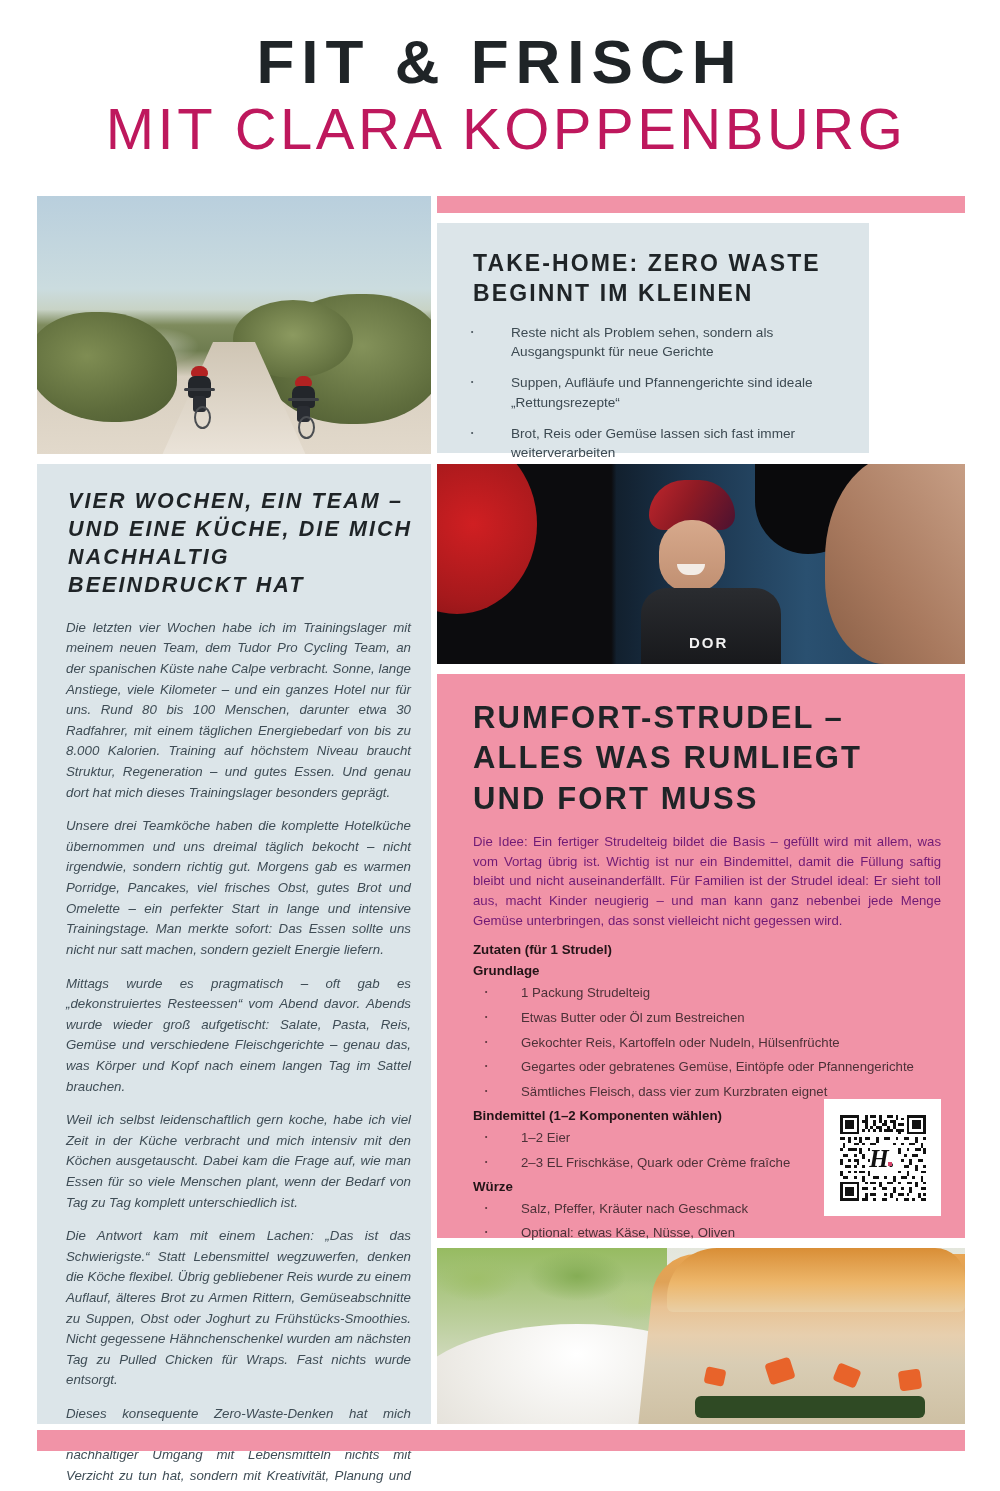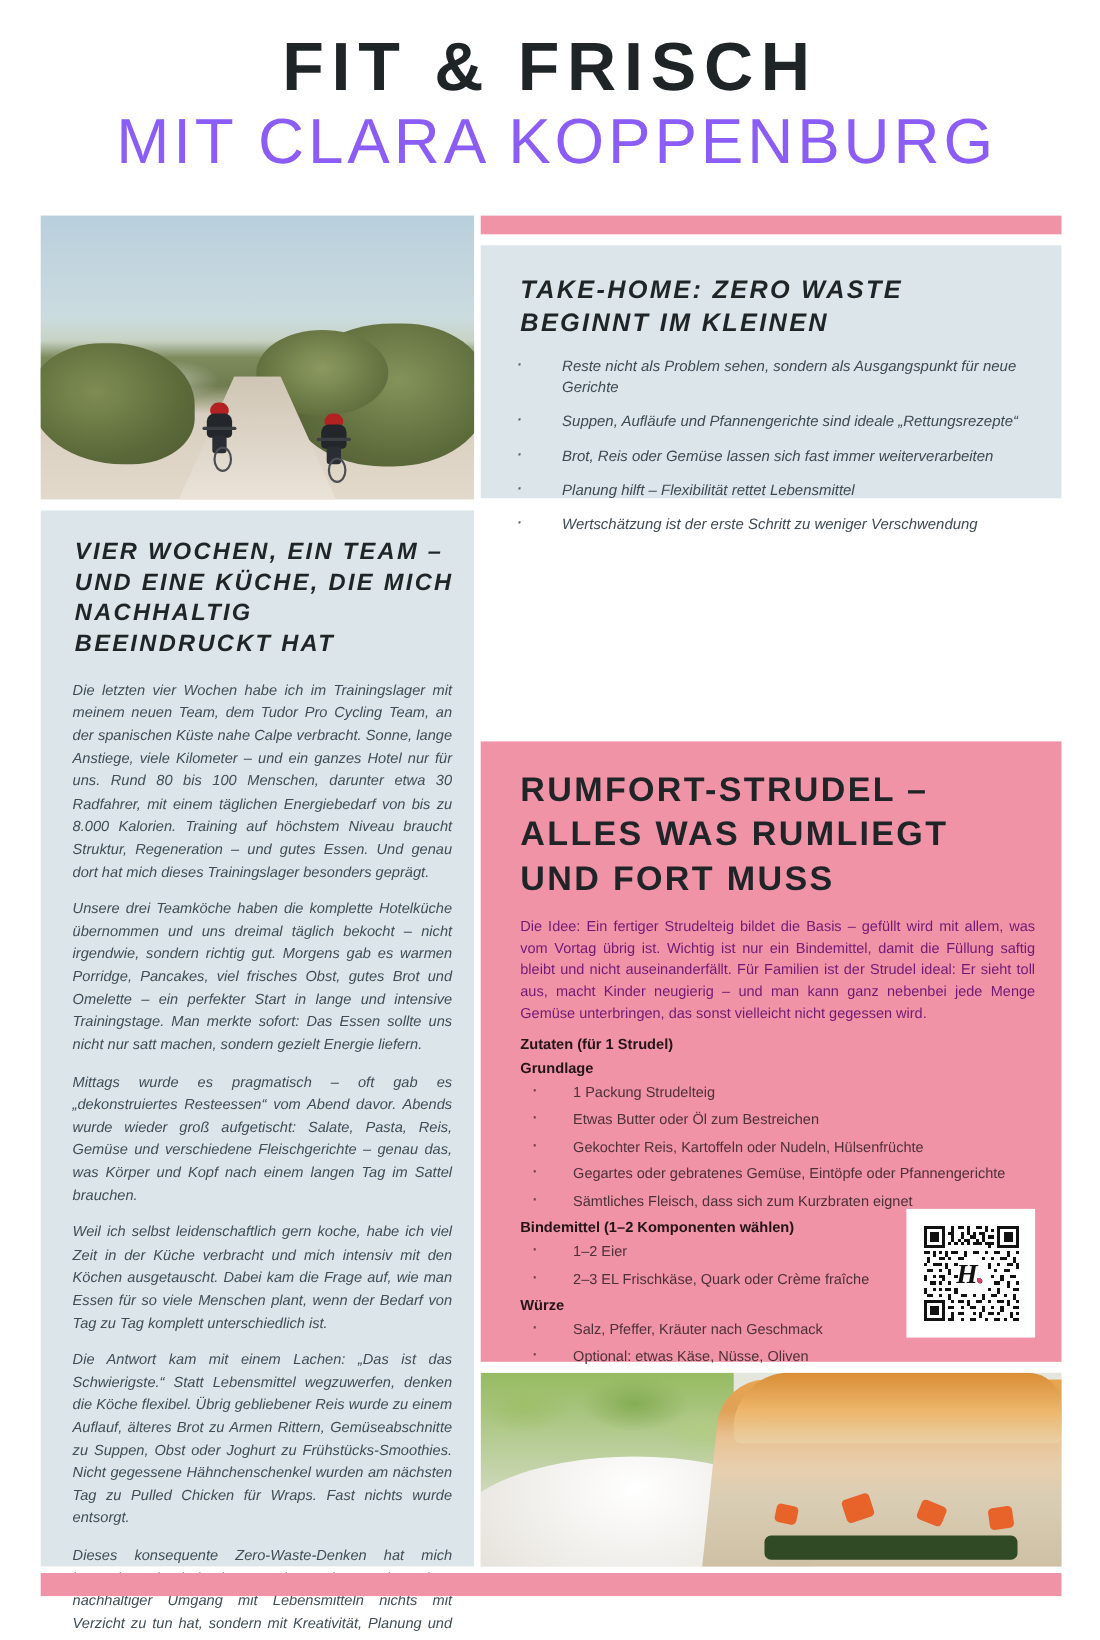--- a/index.html
+++ b/index.html
@@ -14,21 +14,21 @@
 
   
   .masthead{padding-top:30px;text-align:center;}
   .mh-line1{
     font-size:62px;font-weight:bold;letter-spacing:7px;
     color:#1f2427;line-height:1.02;
     font-family:"Liberation Sans", sans-serif;
   }
   .mh-line2{
     font-size:58px;font-weight:400;letter-spacing:3.5px;
-    color:#8b5cf6;line-height:1.05;margin-top:6px;
+    color:#be185d;line-height:1.05;margin-top:6px;
     font-family:"Liberation Sans", sans-serif;
     margin-left:12px;
   }
 
   
   .box{position:absolute;box-sizing:border-box;}
   .blue{background:#dce5e9;}
   .pink{background:#f193a7;}
 
   .rule-pink{position:absolute;background:#f193a7;}
@@ -227,21 +227,21 @@
     </div>
     <div class="rider r2">
       <div class="helmet"></div>
         <div class="torso"></div>
         <div class="bar"></div>
       <div class="legs"></div>
         <div class="wheel"></div>
     </div>
   </div>
 
-  <div class="box blue" style="left:437px;top:223px;width:528px;height:230px;padding:26px 22px 0 22px;font-style:italic;">
+  <div class="box blue" style="left:437px;top:223px;width:432px;height:230px;padding:26px 22px 0 22px;">
     <div class="hd hd-blue" style="margin:0 0 14px 14px;">TAKE-HOME: ZERO WASTE BEGINNT IM KLEINEN</div>
     <ul class="bl">
       <li>Reste nicht als Problem sehen, sondern als Ausgangspunkt für neue Gerichte</li>
       <li>Suppen, Aufläufe und Pfannengerichte sind ideale „Rettungsrezepte“</li>
       <li>Brot, Reis oder Gemüse lassen sich fast immer weiterverarbeiten</li>
       <li>Planung hilft – Flexibilität rettet Lebensmittel</li>
       <li>Wertschätzung ist der erste Schritt zu weniger Verschwendung</li>
     </ul>
   </div>
 
@@ -250,38 +250,48 @@
     <div style="padding:0 2px 0 11px;">
       <p class="body">Die letzten vier Wochen habe ich im Trainingslager mit meinem neuen Team, dem Tudor Pro Cycling Team, an der spanischen Küste nahe Calpe verbracht. Sonne, lange Anstiege, viele Kilometer – und ein ganzes Hotel nur für uns. Rund 80 bis 100 Menschen, darunter etwa 30 Radfahrer, mit einem täglichen Energiebedarf von bis zu 8.000 Kalorien. Training auf höchstem Niveau braucht Struktur, Regeneration – und gutes Essen. Und genau dort hat mich dieses Trainingslager besonders geprägt.</p>
       <p class="body">Unsere drei Teamköche haben die komplette Hotelküche übernommen und uns dreimal täglich bekocht – nicht irgendwie, sondern richtig gut. Morgens gab es warmen Porridge, Pancakes, viel frisches Obst, gutes Brot und Omelette – ein perfekter Start in lange und intensive Trainingstage. Man merkte sofort: Das Essen sollte uns nicht nur satt machen, sondern gezielt Energie liefern.</p>
       <p class="body">Mittags wurde es pragmatisch – oft gab es „dekonstruiertes Resteessen“ vom Abend davor. Abends wurde wieder groß aufgetischt: Salate, Pasta, Reis, Gemüse und verschiedene Fleischgerichte – genau das, was Körper und Kopf nach einem langen Tag im Sattel brauchen.</p>
       <p class="body">Weil ich selbst leidenschaftlich gern koche, habe ich viel Zeit in der Küche verbracht und mich intensiv mit den Köchen ausgetauscht. Dabei kam die Frage auf, wie man Essen für so viele Menschen plant, wenn der Bedarf von Tag zu Tag komplett unterschiedlich ist.</p>
       <p class="body">Die Antwort kam mit einem Lachen: „Das ist das Schwierigste.“ Statt Lebensmittel wegzuwerfen, denken die Köche flexibel. Übrig gebliebener Reis wurde zu einem Auflauf, älteres Brot zu Armen Rittern, Gemüseabschnitte zu Suppen, Obst oder Joghurt zu Frühstücks-Smoothies. Nicht gegessene Hähnchenschenkel wurden am nächsten Tag zu Pulled Chicken für Wraps. Fast nichts wurde entsorgt.</p>
       <p class="body">Dieses konsequente Zero-Waste-Denken hat mich besonders beeindruckt. Es hat mir gezeigt, dass nachhaltiger Umgang mit Lebensmitteln nichts mit Verzicht zu tun hat, sondern mit Kreativität, Planung und Wertschätzung. Ich bin aus diesem Trainingslager nicht nur fitter zurückgekommen, sondern auch mit vielen neuen Ideen für einen bewussteren Umgang mit Lebensmitteln.</p>
     </div>
   </div>
 
+  <div class="photo ph-portrait" style="left:437px;top:464px;width:528px;height:200px;">
+    <div class="redblob"></div>
+    <div class="darkarm"></div>
+    <div class="leg"></div>
+    <div class="helmet2"></div>
+    <div class="face"></div>
+    <div class="smile"></div>
+    <div class="jersey"></div>
+    <div class="tudor">DOR</div>
+  </div>
 
   <div class="box pink" style="left:437px;top:674px;width:528px;height:564px;padding:24px 22px 0 22px;">
     <div class="hd hd-pink" style="margin:0 0 13px 14px;">RUMFORT-STRUDEL – ALLES WAS RUMLIEGT UND FORT MUSS</div>
     <div style="padding:0 2px 0 14px;">
       <p class="pbody">Die Idee: Ein fertiger Strudelteig bildet die Basis – gefüllt wird mit allem, was vom Vortag übrig ist. Wichtig ist nur ein Bindemittel, damit die Füllung saftig bleibt und nicht auseinanderfällt. Für Familien ist der Strudel ideal: Er sieht toll aus, macht Kinder neugierig – und man kann ganz nebenbei jede Menge Gemüse unterbringen, das sonst vielleicht nicht gegessen wird.</p>
 
       <div class="sub">Zutaten (für 1 Strudel)</div>
 
       <div class="sub tight">Grundlage</div>
       <ul class="pl">
         <li>1 Packung Strudelteig</li>
         <li>Etwas Butter oder Öl zum Bestreichen</li>
       </ul>
 
       <ul class="pl">
         <li>Gekochter Reis, Kartoffeln oder Nudeln, Hülsenfrüchte</li>
         <li>Gegartes oder gebratenes Gemüse, Eintöpfe oder Pfannengerichte</li>
-        <li>Sämtliches Fleisch, dass sich zum Kurzbraten eignet</li>
+        <li>Sämtliches Fleisch, dass vier zum Kurzbraten eignet</li>
       </ul>
 
       <div class="sub tight">Bindemittel (1–2 Komponenten wählen)</div>
       <ul class="pl">
         <li>1–2 Eier</li>
         <li>2–3 EL Frischkäse, Quark oder Crème fraîche</li>
       </ul>
 
       <div class="sub tight">Würze</div>
       <ul class="pl">

